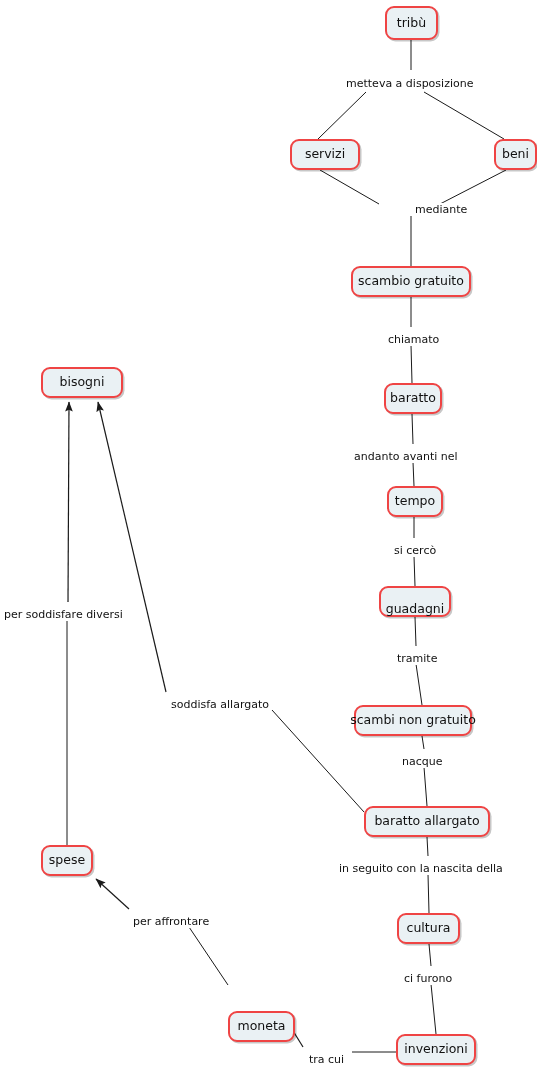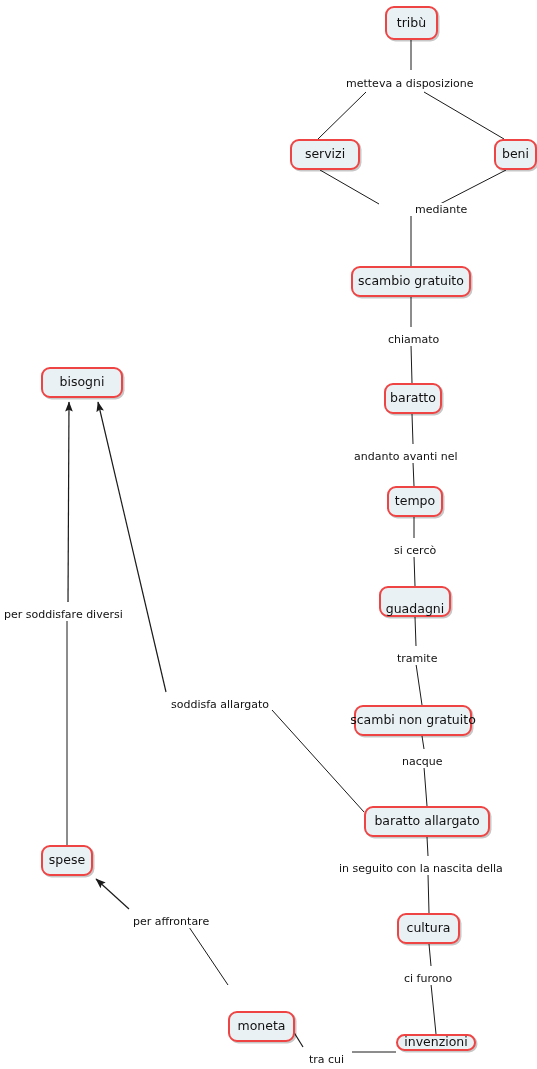--- a/index.html
+++ b/index.html
@@ -140,21 +140,21 @@
   </div>
   <div class="node" style="left:354px;top:705px;width:118px;height:31px;">
     <span class="node-label">scambi non gratuito</span>
   </div>
   <div class="node" style="left:364px;top:806px;width:126px;height:31px;">
     <span class="node-label">baratto allargato</span>
   </div>
   <div class="node" style="left:397px;top:913px;width:63px;height:31px;">
     <span class="node-label">cultura</span>
   </div>
-  <div class="node" style="left:396px;top:1034px;width:80px;height:17px;">
+  <div class="node" style="left:396px;top:1034px;width:80px;height:31px;">
     <span class="node-label">invenzioni</span>
   </div>
   <div class="node" style="left:41px;top:367px;width:82px;height:31px;">
     <span class="node-label">bisogni</span>
   </div>
   <div class="node" style="left:41px;top:845px;width:52px;height:31px;">
     <span class="node-label">spese</span>
   </div>
   <div class="node" style="left:228px;top:981px;width:67px;height:31px;margin-top:30px;">
     <span class="node-label">moneta</span>

